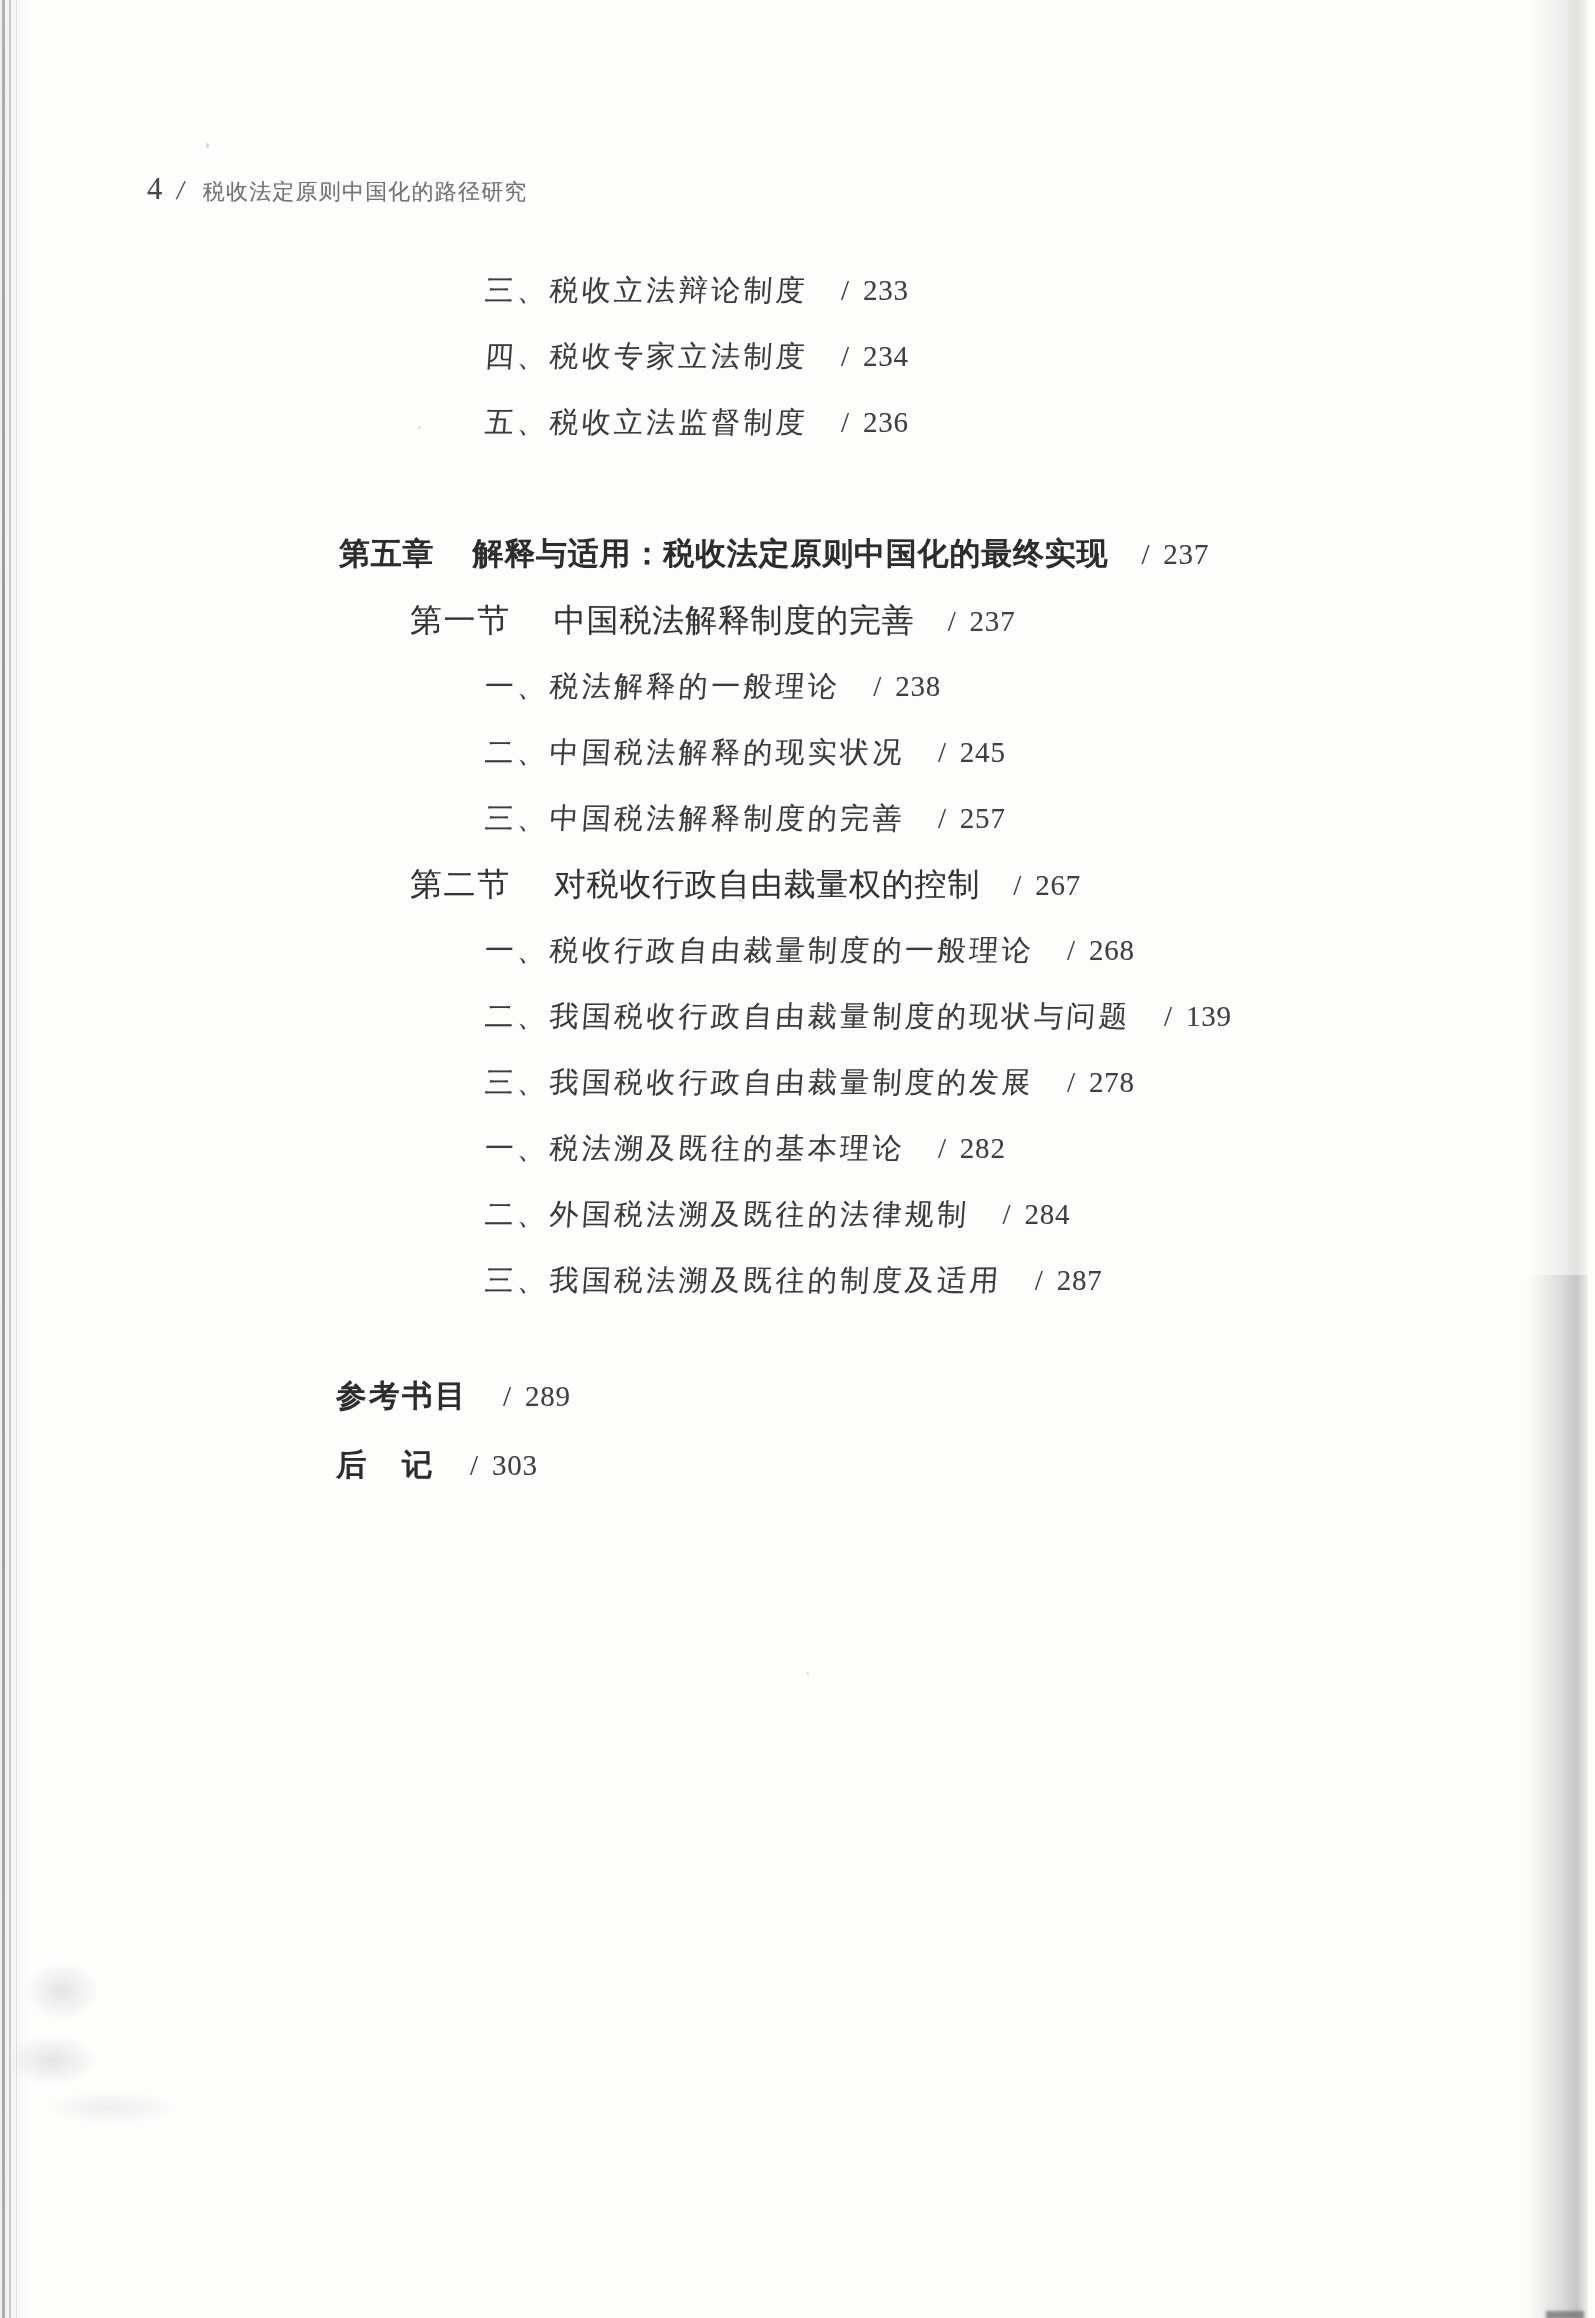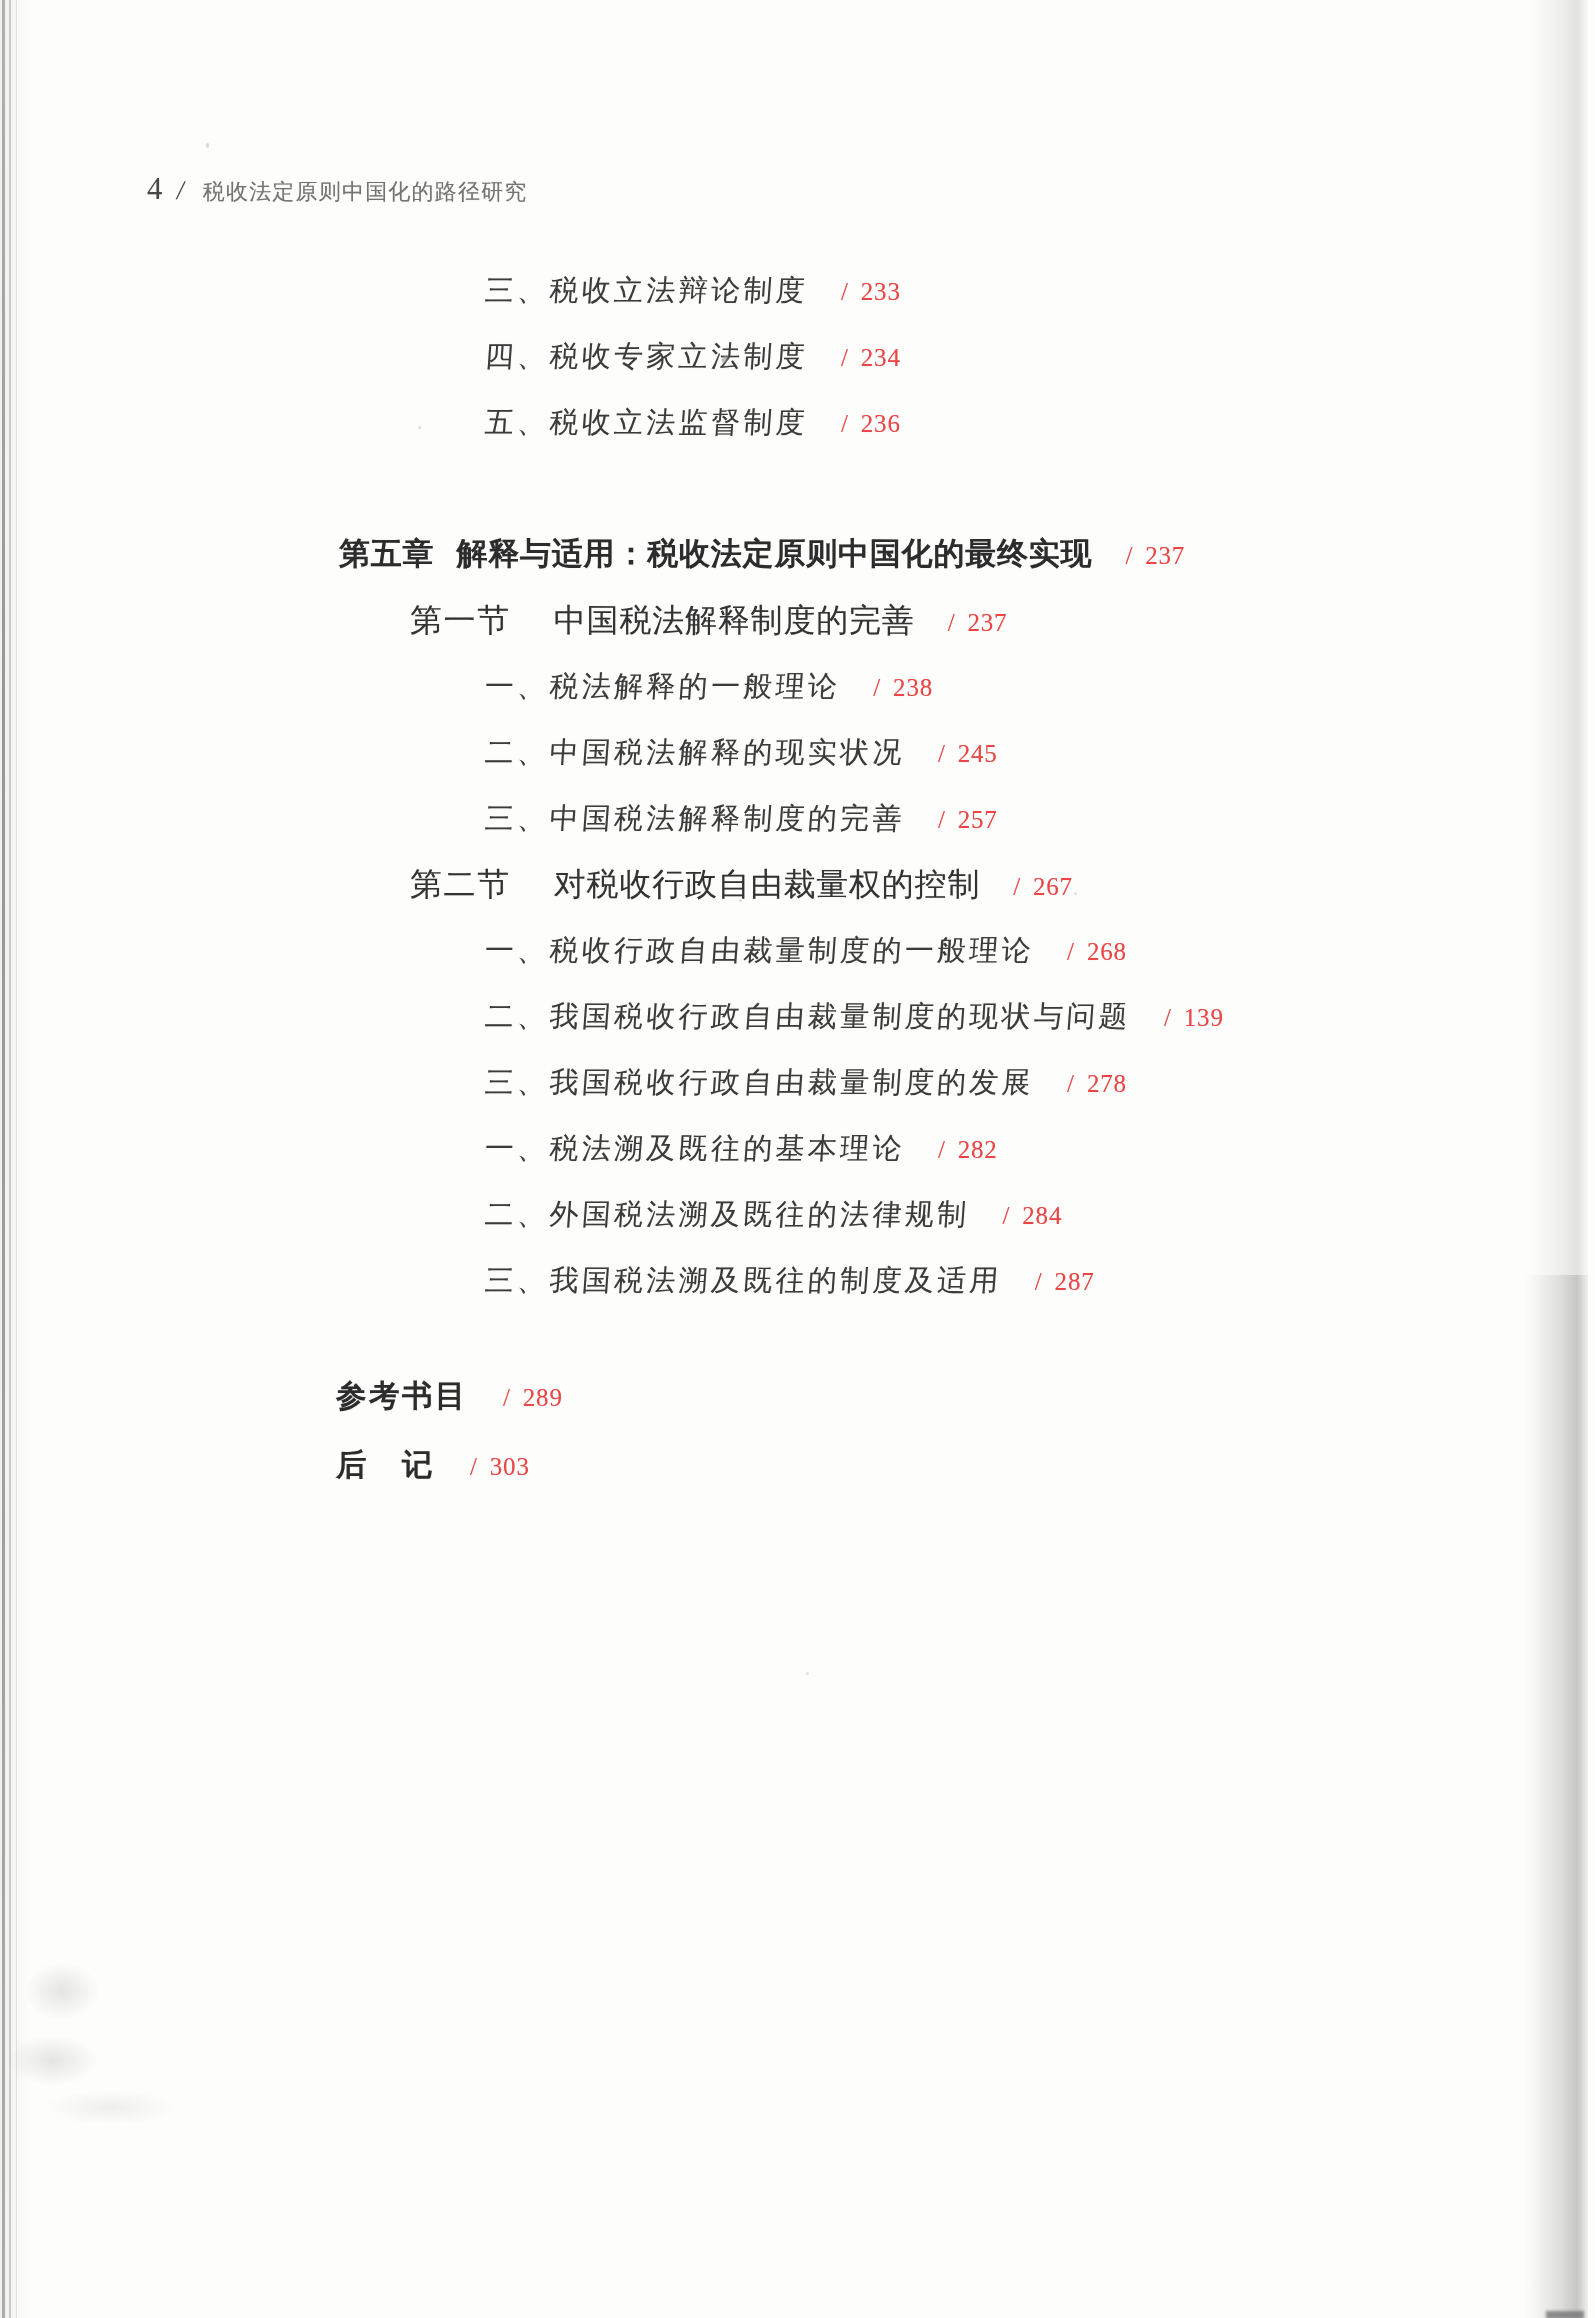--- a/index.html
+++ b/index.html
@@ -25,34 +25,34 @@
 
   
   .toc{
     position:absolute;left:0;top:257px;width:100%;
     text-shadow:0 0 0.8px rgba(70,70,70,.28);
   }
   .row{height:66px;line-height:66px;white-space:nowrap;}
   .row .pg{
     font-family:"Liberation Serif","DejaVu Serif",serif;
     font-weight:normal;
-    font-size:25px;letter-spacing:0.8px;word-spacing:5px;
-    margin-left:33px;color:#ef4444;
+    font-size:29px;letter-spacing:0.8px;word-spacing:5px;
+    margin-left:33px;color:#404040;
   }
   .row.item{
     padding-left:485px;
     font-size:29px;letter-spacing:3.3px;color:#3b3b3b;
   }
   .row.item .lbl{display:inline-block;transform:skewX(-4deg);}
   .row.chapter{
     padding-left:339px;
     font-family:"Liberation Sans","DejaVu Sans",sans-serif;
     font-weight:bold;font-size:31px;letter-spacing:0.8px;color:#2c2c2c;
   }
-  .row.chapter .lbl{margin-left:22px;}
+  .row.chapter .lbl{margin-left:38px;}
   .row.section{
     padding-left:410px;
     font-size:32px;color:#333333;
   }
   .row.section .pfx{letter-spacing:1.6px;margin-top:14px;}
   .row.section .lbl{margin-left:43px;letter-spacing:0.8px;}
   .spacer-lg{height:66px;}
   .spacer-md{height:48px;}
   .row.back{
     height:69px;line-height:69px;

